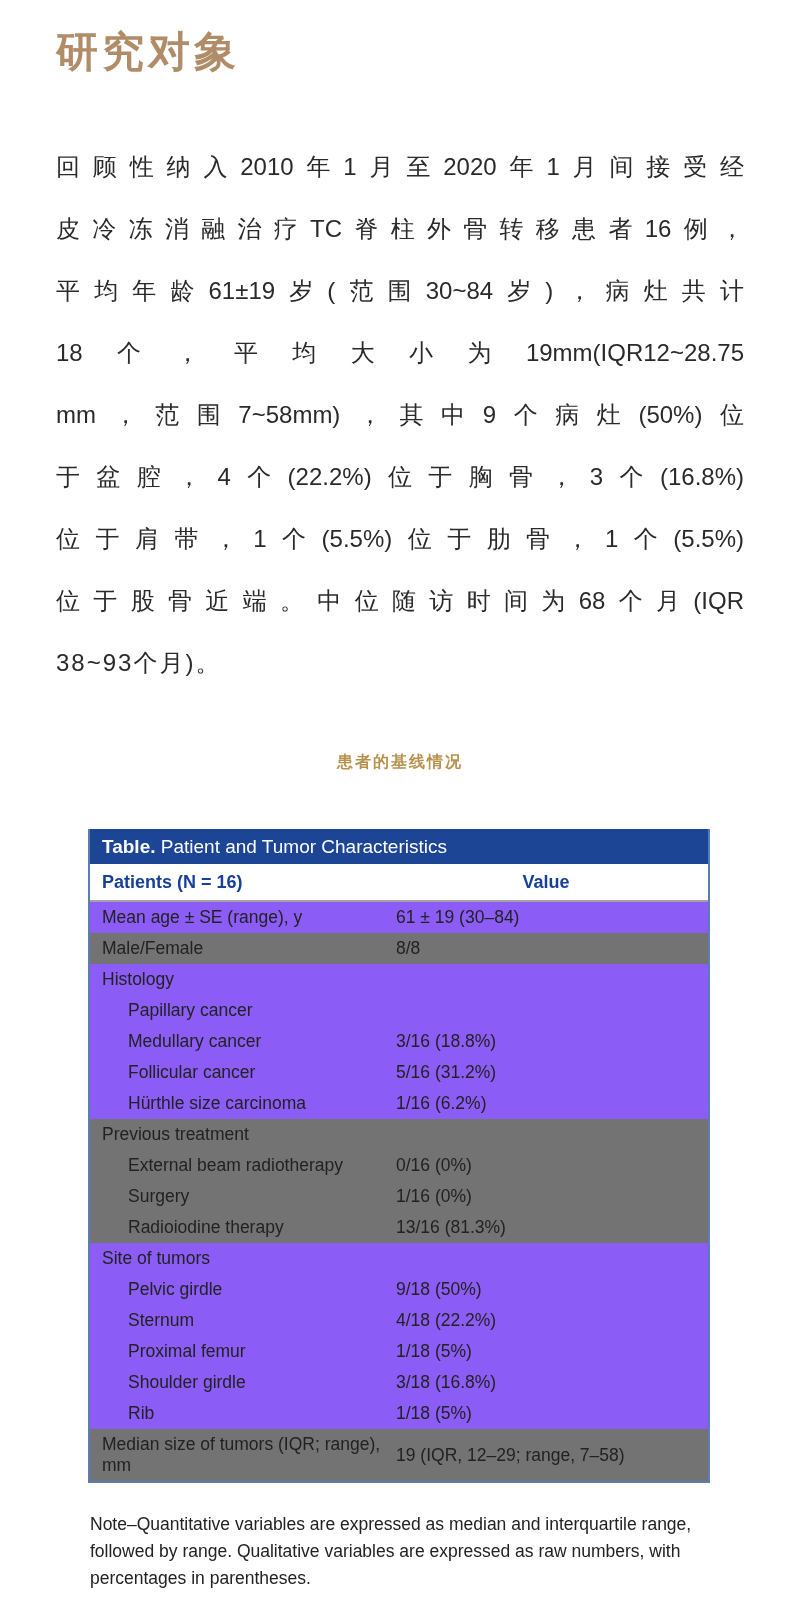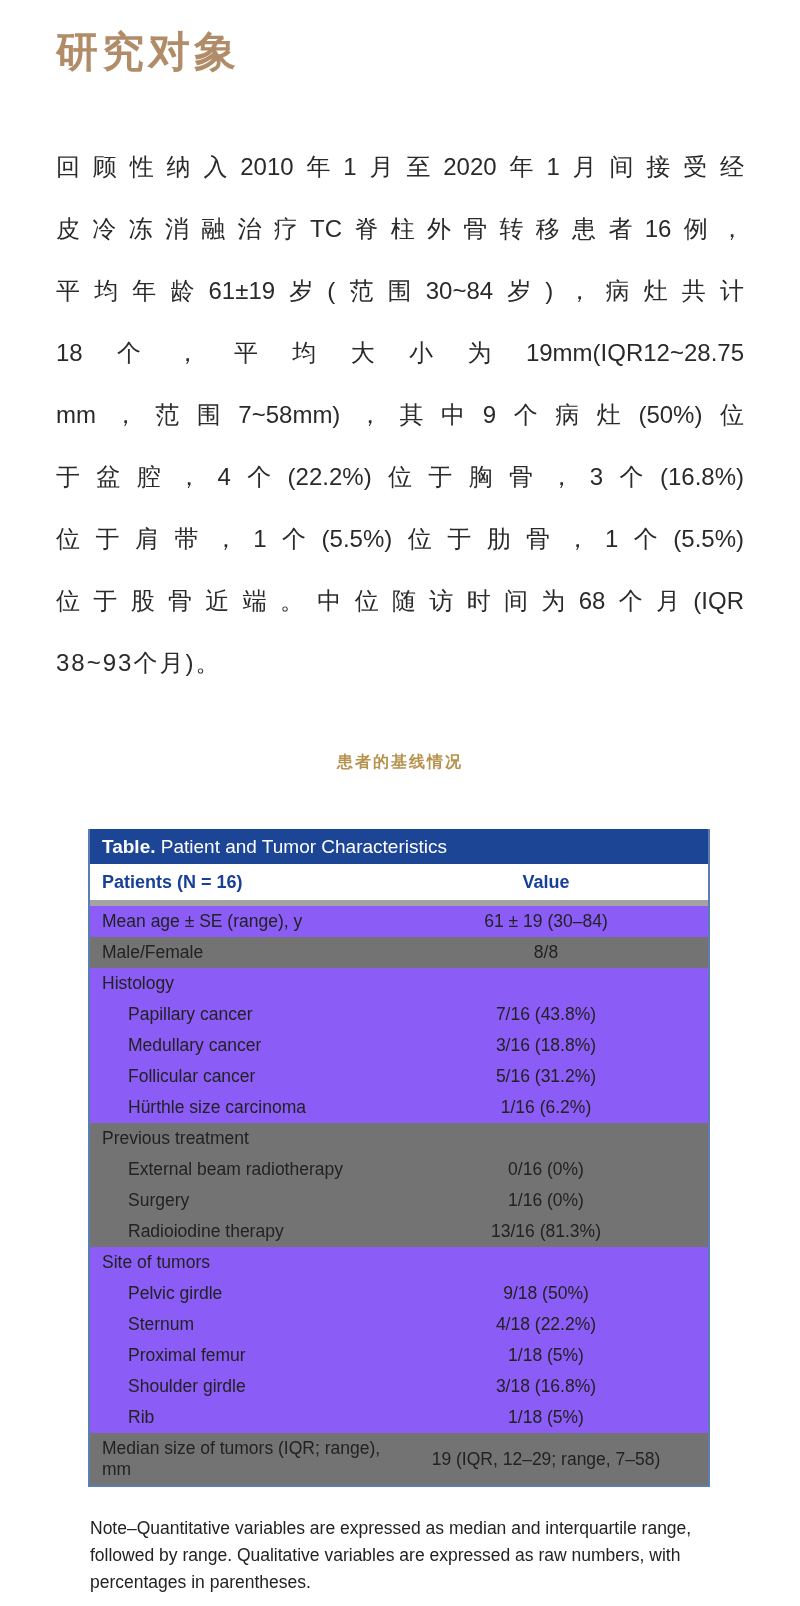--- a/index.html
+++ b/index.html
@@ -62,40 +62,40 @@
     background: #1c4596;
     color: #ffffff;
     font-size: 19px;
     padding: 7px 16px 6px 12px;
   }
   .table-header-bar .t-bold { font-weight: bold; }
   .col-header {
     display: flex;
     align-items: center;
     padding: 8px 12px 7px 12px;
-    border-bottom: 6px solid #a3a3a3;
+    border-bottom: 2px solid #a3a3a3;
     color: #17409a;
     font-weight: bold;
     font-size: 18px;
     background: #ffffff;
   }
   .col-header .lab { flex: 1; }
   .col-header .val { width: 300px; text-align: center; }
 
   .t-row {
     display: flex;
     align-items: center;
     padding: 5px 12px;
     background: #737373;
     min-height: 30px;
   }
   .t-row.shaded { background: #8b5cf6; }
   .t-row .lab { flex: 1; }
   .t-row.indent .lab { padding-left: 26px; }
-  .t-row .val { width: 300px; text-align: center; }
+  .t-row .val { width: 300px; }
 
   .notes {
     margin: 28px 0 0 34px;
     width: 625px;
     font-size: 17.5px;
     line-height: 27px;
     color: #222222;
   }
   .note-line { margin: 0; }
 </style>
@@ -137,21 +137,20 @@
         <div class="t-row">
           <div class="lab">Male/Female</div>
           <div class="val">8/8</div>
         </div>
         <div class="t-row shaded">
           <div class="lab">Histology</div>
           <div class="val"></div>
         </div>
         <div class="t-row shaded indent">
           <div class="lab">Papillary cancer</div>
-          <div class="val">7/16 (43.8%)</div>
         </div>
         <div class="t-row shaded indent">
           <div class="lab">Medullary cancer</div>
           <div class="val">3/16 (18.8%)</div>
         </div>
         <div class="t-row shaded indent">
           <div class="lab">Follicular cancer</div>
           <div class="val">5/16 (31.2%)</div>
         </div>
         <div class="t-row shaded indent">

